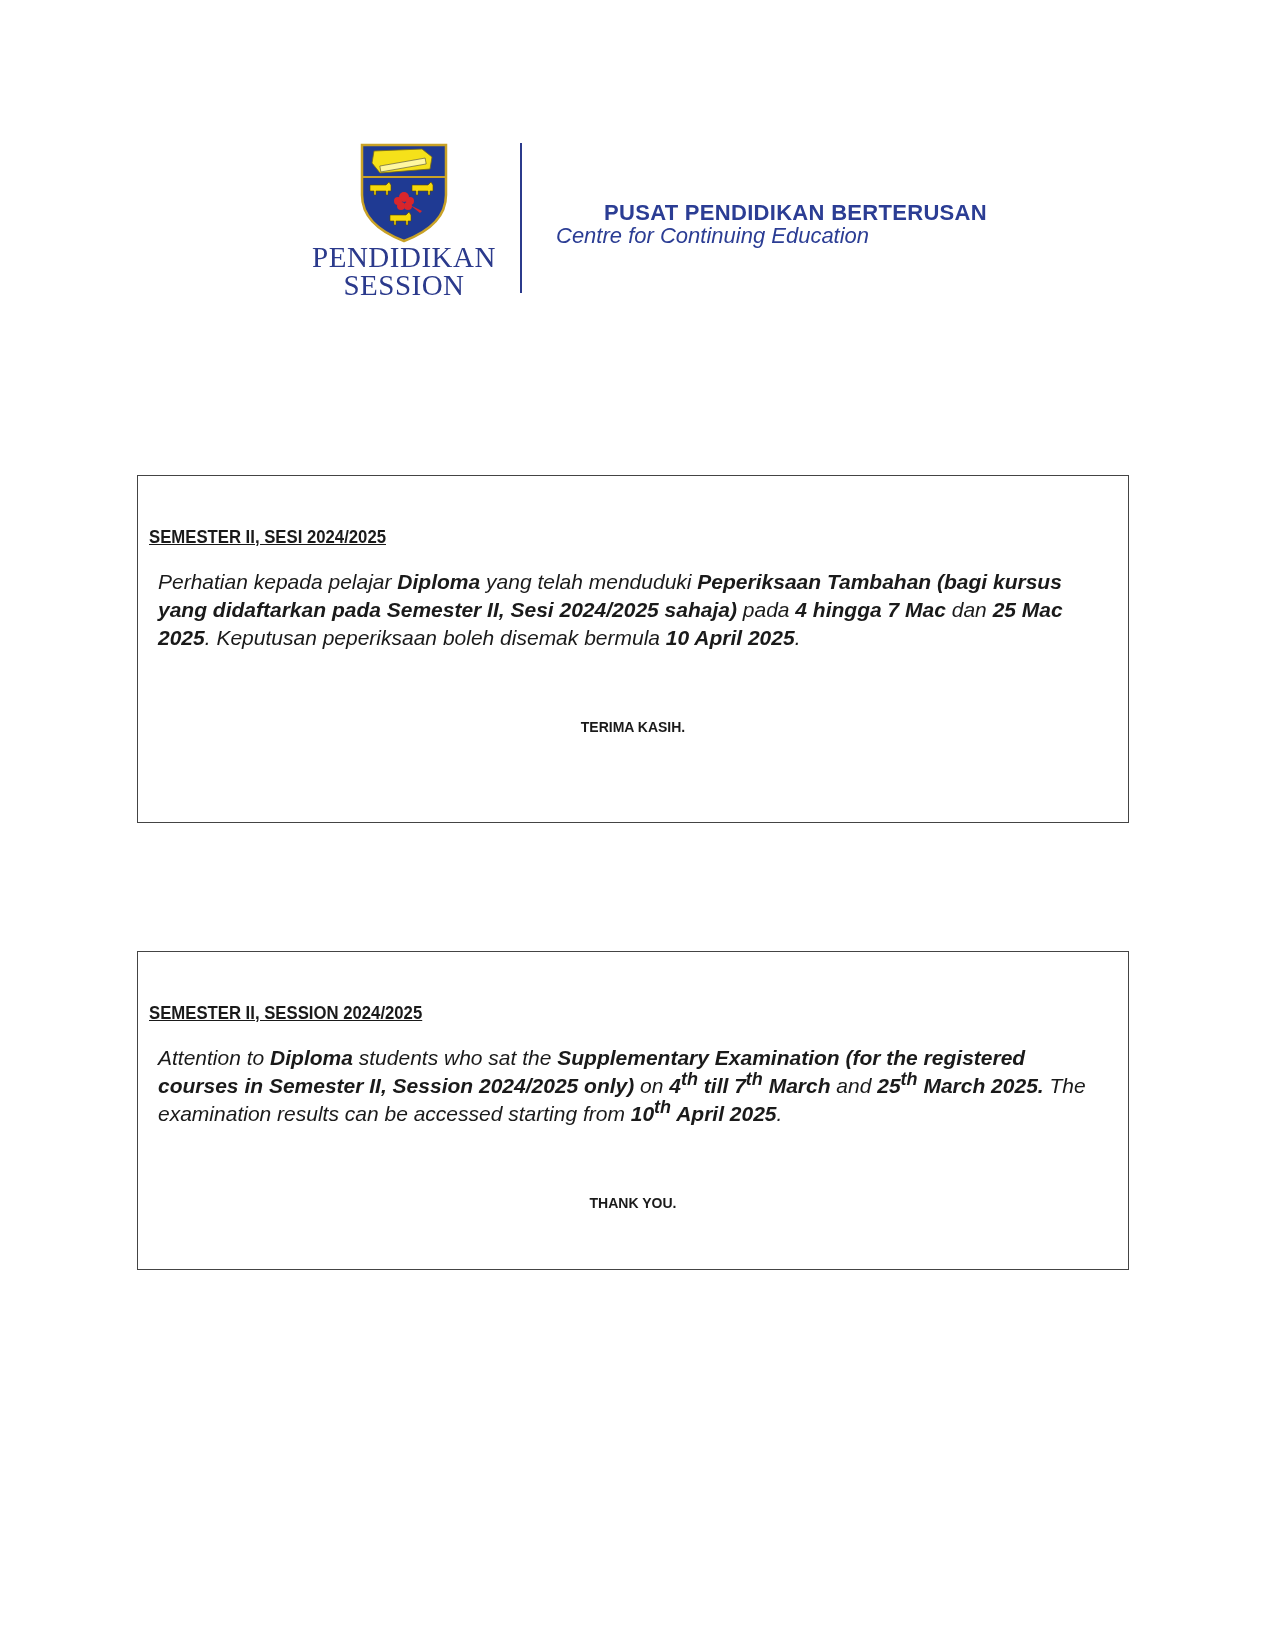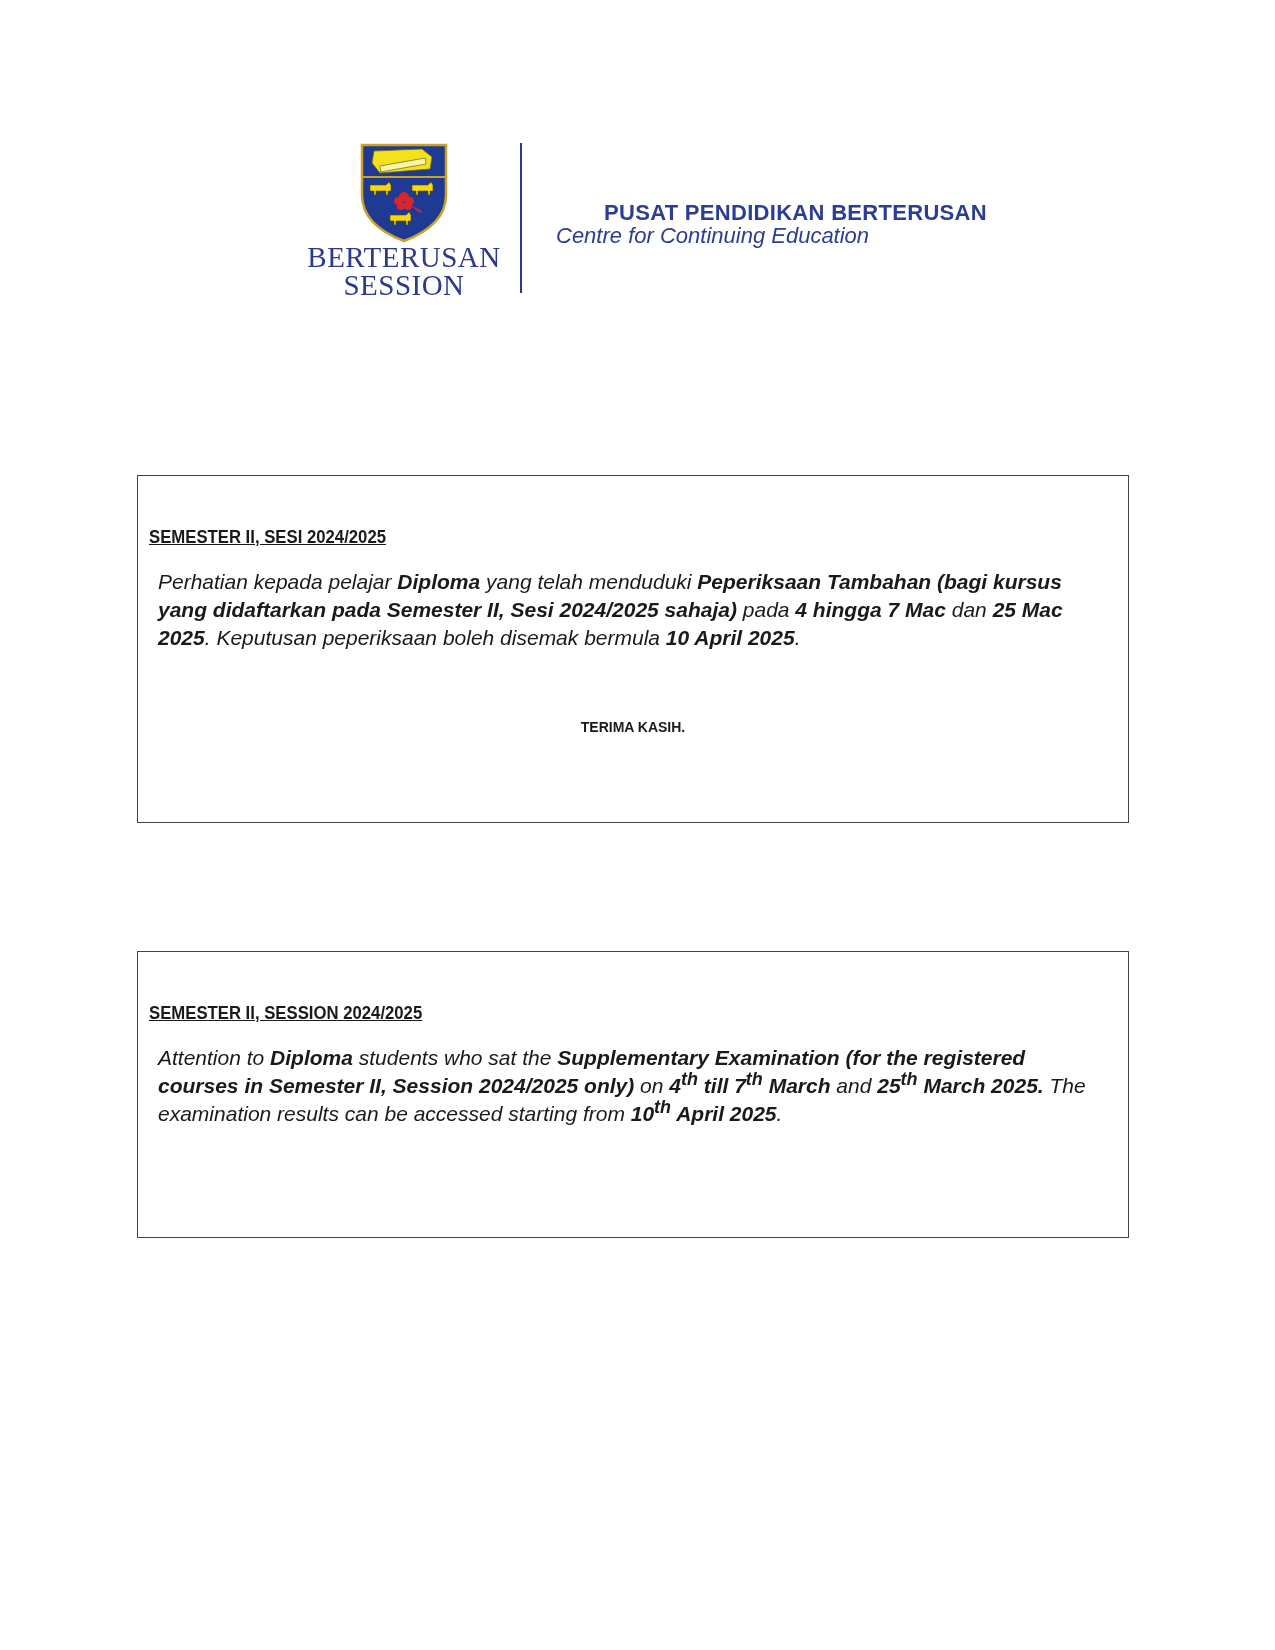--- a/index.html
+++ b/index.html
@@ -4,21 +4,21 @@
 <style>
   html, body { margin: 0; padding: 0; background: #ffffff; }
   body { width: 1275px; height: 1650px; position: relative; overflow: hidden; font-family: "Liberation Sans", sans-serif; color: #1a1a1a; }
   .logo-crest { position: absolute; left: 360px; top: 143px; width: 88px; height: 100px; }
   .uni-name { position: absolute; left: 300px; top: 243px; width: 208px; text-align: center; font-family: "Liberation Serif", serif; color: #2b3a8c; font-size: 29px; line-height: 28px; letter-spacing: 0.5px; }
   .divider { position: absolute; left: 520px; top: 143px; width: 2px; height: 150px; background: #2b3a8c; }
   .centre-title { position: absolute; left: 556px; top: 200px; font-weight: bold; font-size: 22px; color: #2b3d94; letter-spacing: 0.3px; margin-left: 48px; }
   .centre-sub { position: absolute; left: 556px; top: 223px; font-style: italic; font-size: 22px; color: #2b3d94; }
   .notice-box { position: absolute; left: 137px; width: 992px; border: 1.3px solid #444; box-sizing: border-box; }
   .box-ms { top: 475px; height: 348px; }
-  .box-en { top: 951px; height: 287px; }
+  .box-en { top: 951px; height: 319px; }
   .notice-heading { position: absolute; left: 11px; font-family: "Liberation Sans Narrow", "Liberation Sans", sans-serif; font-weight: bold; font-size: 19px; text-decoration: underline; transform: scaleX(0.88); transform-origin: left; white-space: nowrap; }
   .notice-body { position: absolute; left: 20px; right: 20px; text-align: left; font-size: 21px; line-height: 28px; font-style: italic; }
   .notice-body b { font-weight: bold; }
   .notice-body sup { font-size: 18px; line-height: 0; vertical-align: 8px; }
   .thanks { position: absolute; left: 0; right: 0; text-align: center; font-weight: bold; font-size: 14px; }
 </style>
 </head>
 <body>
 
 <div class="logo-crest">
@@ -36,29 +36,30 @@
       <circle cx="44" cy="54" r="5"></circle>
         <circle cx="38" cy="58" r="4"></circle>
         <circle cx="50" cy="58" r="4"></circle>
         <circle cx="41" cy="63" r="4"></circle>
         <circle cx="48" cy="63" r="4"></circle>
       <path d="M50 62 l12 6 l-2 2 z"></path>
     </g>
   </svg>
 </div>
 <div class="uni-name">
-  <div>BERTERUSAN</div>
+  <div>PENDIDIKAN</div>
   <div>SESSION</div>
 </div>
 <div class="divider"></div>
 <div class="centre-title">PUSAT PENDIDIKAN BERTERUSAN</div>
 <div class="centre-sub">Centre for Continuing Education</div>
 
 <div class="notice-box box-ms">
   <div class="notice-heading" style="top:50px;">SEMESTER II, SESI 2024/2025</div>
   <div class="notice-body" style="top:92px;"><span>Perhatian kepada pelajar </span><b>Diploma</b><span> yang telah menduduki </span><b>Peperiksaan Tambahan (bagi kursus yang didaftarkan pada Semester II, Sesi 2024/2025 sahaja)</b><span> pada </span><b>4 hingga 7 Mac</b><span> dan </span><b>25 Mac 2025</b><span>. Keputusan peperiksaan boleh disemak bermula </span><b>10 April 2025</b><span>.</span></div>
   <div class="thanks" style="top:243px;">TERIMA KASIH.</div>
 </div>
 
 <div class="notice-box box-en">
   <div class="notice-heading" style="top:50px;">SEMESTER II, SESSION 2024/2025</div>
   <div class="notice-body" style="top:92px;"><span>Attention to </span><b>Diploma</b><span> students who sat the </span><b>Supplementary Examination (for the registered courses in Semester II, Session 2024/2025 only)</b><span> on </span><b>4</b><sup style="font-weight: bold;">th</sup><b> till 7</b><sup style="font-weight: bold;">th</sup><b> March</b><span> and </span><b>25</b><sup style="font-weight: bold;">th</sup><b> March 2025.</b><span> The examination results can be accessed starting from </span><b>10</b><sup style="font-weight: bold;">th</sup><b> April 2025</b><span>.</span></div>
+  <div class="thanks" style="top:243px;">THANK YOU.</div>
 </div>
 
 </body></html>

